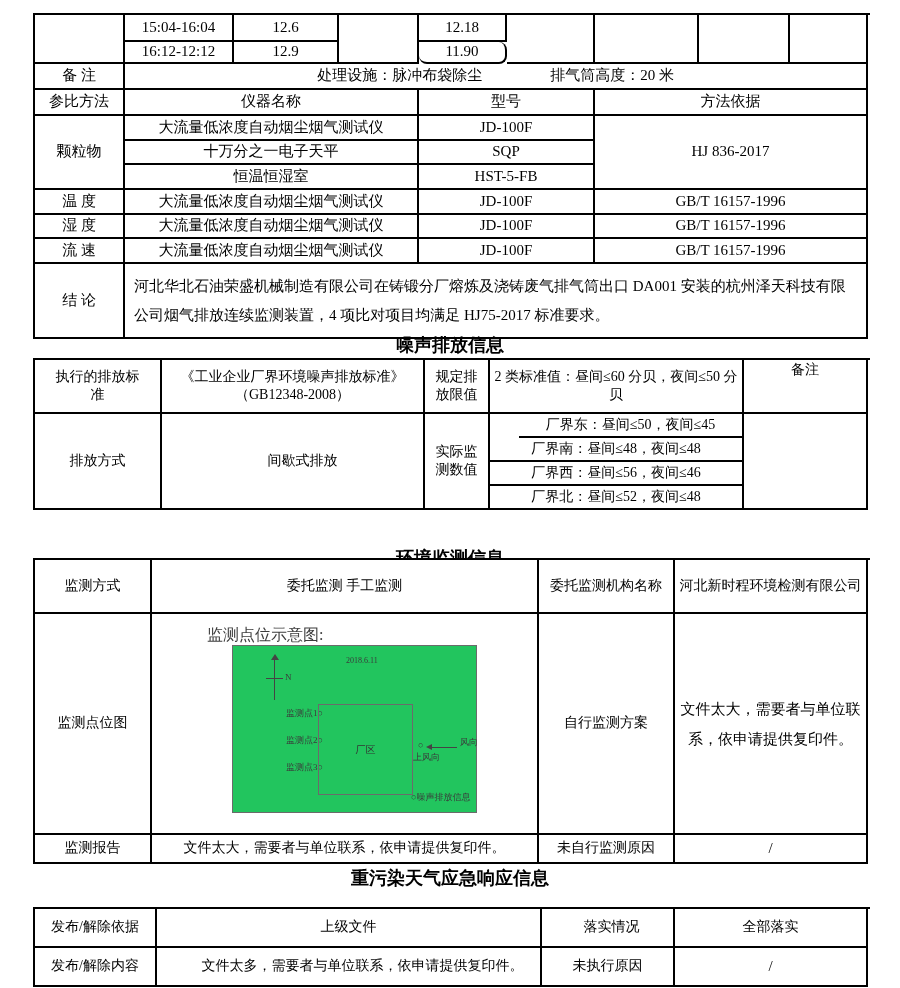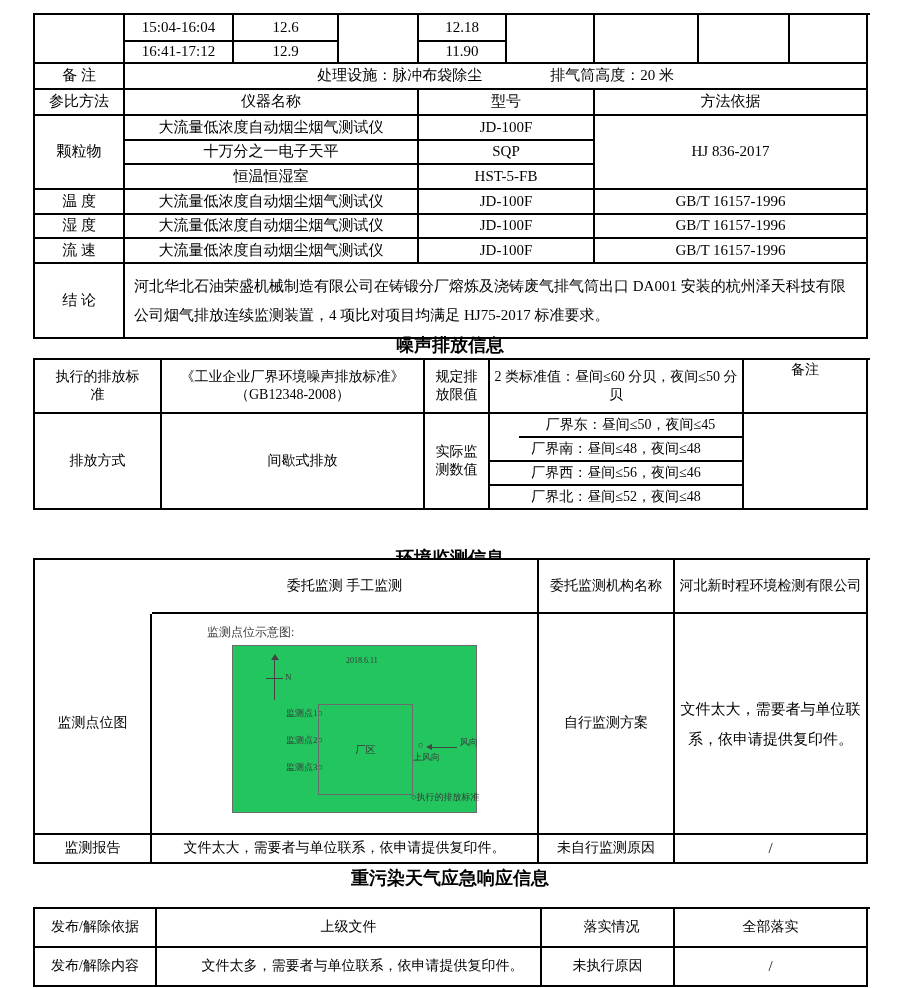--- a/index.html
+++ b/index.html
@@ -7,21 +7,21 @@
   .page{position:relative;width:900px;height:988px;background:#fff;overflow:hidden;}
   .tbl{position:absolute;display:grid;border-top:2px solid #000;border-left:2px solid #000;background:#fff;}
   .c{border-right:2px solid #000;border-bottom:2px solid #000;display:flex;align-items:center;
      justify-content:center;text-align:center;line-height:1.3;padding:1px 4px;box-sizing:border-box;
      font-size:15px;overflow:hidden;}
   .small{font-size:14px;}
   .sec-title{position:absolute;left:0;width:900px;text-align:center;font-weight:bold;font-size:18px;color:#000;}
   .just{justify-content:flex-start;text-align:left;line-height:1.9;padding:2px 9px;}
   .remark-row{gap:68px;}
   .diagram-cell{position:relative;justify-content:flex-start;align-items:flex-start;padding:0;}
-  .dg-caption{position:absolute;left:55px;top:11px;font-size:12px;color:#3c3c3c;}
+  .dg-caption{position:absolute;left:55px;top:11px;font-size:16px;color:#3c3c3c;}
   .dg-rect{position:absolute;left:80px;top:31px;width:243px;height:166px;border:1px solid #6b6b6b;background:#22c55e;}
   .dg-inner{position:absolute;left:85px;top:58px;width:93px;height:89px;border:1px solid #6b6b6b;
      display:flex;align-items:center;justify-content:center;font-size:10px;color:#333;}
   .dg-txt{position:absolute;font-size:9px;color:#3a3a3a;white-space:nowrap;}
   .dg-vline{position:absolute;left:41px;top:12px;width:1px;height:42px;background:#444;}
   .dg-varrow{position:absolute;left:38px;top:8px;width:0;height:0;border-left:4px solid transparent;
      border-right:4px solid transparent;border-bottom:6px solid #444;}
   .dg-hline{position:absolute;left:33px;top:32px;width:17px;height:1px;background:#444;}
   .dg-wline{position:absolute;left:198px;top:101px;width:26px;height:1px;background:#444;}
   .dg-warrow{position:absolute;left:193px;top:98px;width:0;height:0;border-top:3.5px solid transparent;
@@ -38,23 +38,23 @@
               grid-template-rows:27px 22px 26px 26px 25px 24px 25px 25px 24px 25px 75px;">
     <div class="c" style="grid-column:1;grid-row:1/3;"></div>
     <div class="c" style="grid-column:2;grid-row:1;">15:04-16:04</div>
     <div class="c" style="grid-column:3;grid-row:1;">12.6</div>
     <div class="c" style="grid-column:4;grid-row:1/3;"></div>
     <div class="c" style="grid-column:5;grid-row:1;">12.18</div>
     <div class="c" style="grid-column:6;grid-row:1/3;"></div>
     <div class="c" style="grid-column:7;grid-row:1/3;"></div>
     <div class="c" style="grid-column:8;grid-row:1/3;"></div>
     <div class="c" style="grid-column:9;grid-row:1/3;"></div>
-    <div class="c" style="grid-column:2;grid-row:2;">16:41-17:12</div>
+    <div class="c" style="grid-column:2;grid-row:2;">16:12-12:12</div>
     <div class="c" style="grid-column:3;grid-row:2;">12.9</div>
-    <div class="c" style="grid-column:5;grid-row:2;">11.90</div>
+    <div class="c" style="grid-column:5;grid-row:2;border-radius:8px;">11.90</div>
 
     <div class="c" style="grid-column:1;grid-row:3;">备 注</div>
     <div class="c remark-row" style="grid-column:2/10;grid-row:3;">
       <span>处理设施：脉冲布袋除尘</span>
       <span>排气筒高度：20 米</span>
     </div>
 
     <div class="c" style="grid-column:1;grid-row:4;">参比方法</div>
     <div class="c" style="grid-column:2/5;grid-row:4;">仪器名称</div>
     <div class="c" style="grid-column:5/7;grid-row:4;">型号</div>
@@ -105,20 +105,21 @@
     <div class="c small" style="grid-column:4;grid-row:4;">厂界西：昼间≤56，夜间≤46</div>
     <div class="c small" style="grid-column:4;grid-row:5;">厂界北：昼间≤52，夜间≤48</div>
     <div class="c" style="grid-column:5;grid-row:2/6;"></div>
   </div>
 
   <div class="sec-title" style="top:546px;">环境监测信息</div>
 
   <div class="tbl" style="left:33px;top:558px;width:835px;
               grid-template-columns:117px 387px 136px 193px;
               grid-template-rows:54px 221px 29px;">
+    <div class="c small" style="grid-column:1;grid-row:1;">监测方式</div>
     <div class="c small" style="grid-column:2;grid-row:1;">委托监测 手工监测</div>
     <div class="c small" style="grid-column:3;grid-row:1;">委托监测机构名称</div>
     <div class="c small" style="grid-column:4;grid-row:1;line-height:1.9;">河北新时程环境检测有限公司</div>
 
     <div class="c small" style="grid-column:1;grid-row:2;">监测点位图</div>
     <div class="c diagram-cell" style="grid-column:2;grid-row:2;">
       <span class="dg-caption">监测点位示意图:</span>
       <div class="dg-rect">
         <span class="dg-txt" style="left:113px;top:10px;font-size:8px;">2018.6.11</span>
         <div class="dg-varrow"></div>
@@ -129,21 +130,21 @@
         <span class="dg-txt" style="left:53px;top:89px;">监测点2○</span>
         <span class="dg-txt" style="left:53px;top:116px;">监测点3○</span>
         <div class="dg-inner">
           <span>厂区</span>
         </div>
         <span class="dg-txt" style="left:185px;top:94px;">○</span>
         <div class="dg-warrow"></div>
         <div class="dg-wline"></div>
         <span class="dg-txt" style="left:227px;top:91px;">风向</span>
         <span class="dg-txt" style="left:180px;top:106px;">上风向</span>
-        <span class="dg-txt" style="left:178px;top:146px;">○执行的排放标准</span>
+        <span class="dg-txt" style="left:178px;top:146px;">○噪声排放信息</span>
       </div>
     </div>
     <div class="c small" style="grid-column:3;grid-row:2;">自行监测方案</div>
     <div class="c" style="grid-column:4;grid-row:2;line-height:2;font-size:15px;">文件太大，需要者与单位联系，依申请提供复印件。</div>
 
     <div class="c small" style="grid-column:1;grid-row:3;">监测报告</div>
     <div class="c small" style="grid-column:2;grid-row:3;">文件太大，需要者与单位联系，依申请提供复印件。</div>
     <div class="c small" style="grid-column:3;grid-row:3;">未自行监测原因</div>
     <div class="c slash" style="grid-column:4;grid-row:3;">/</div>
   </div>

